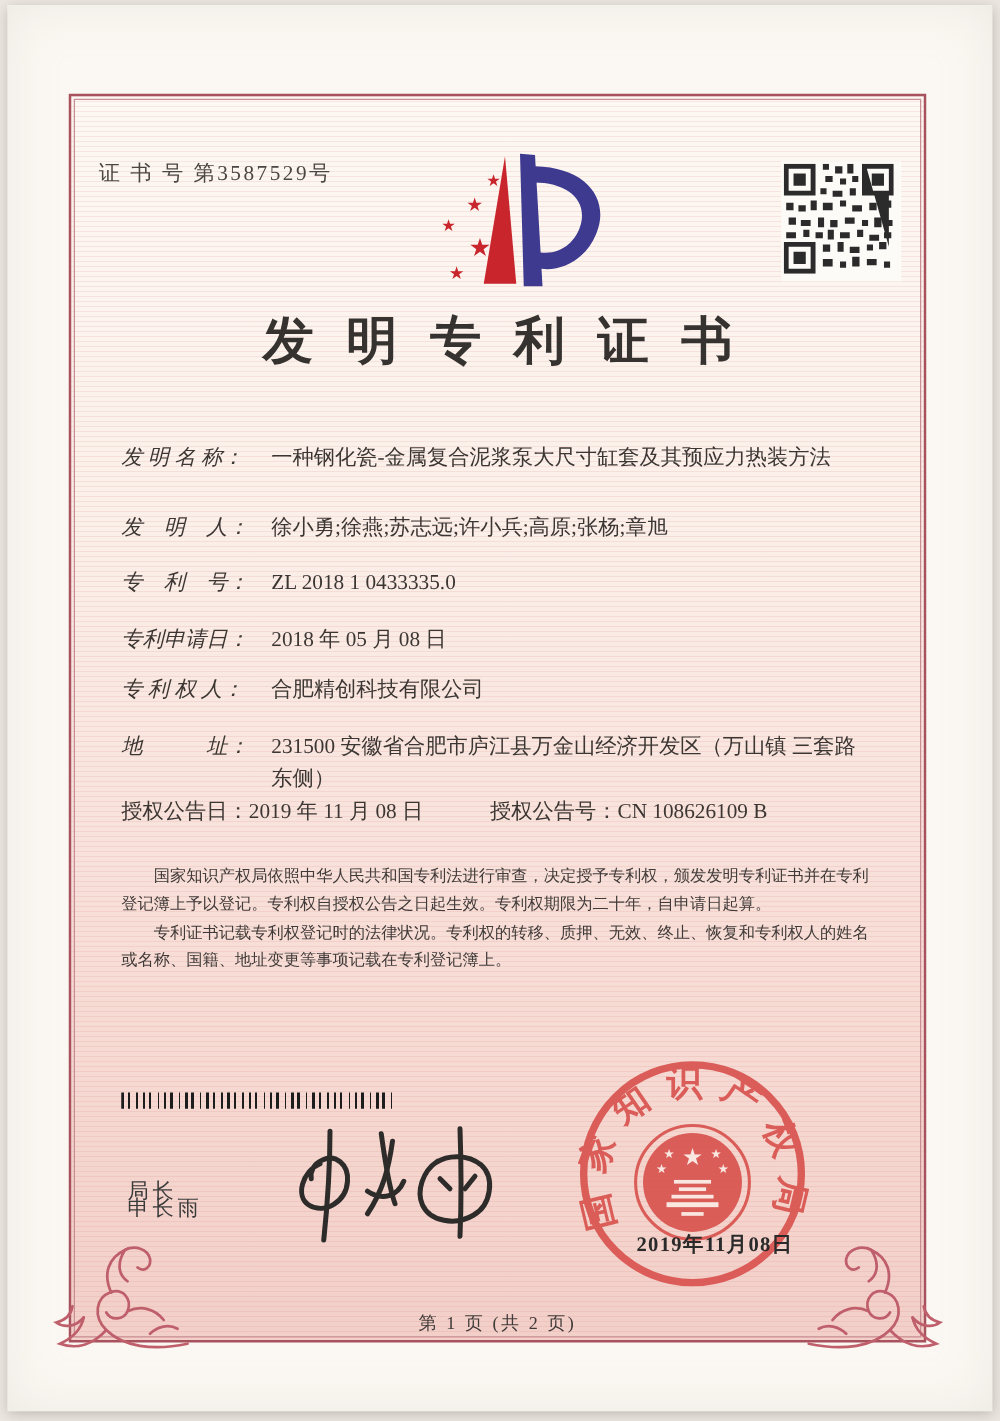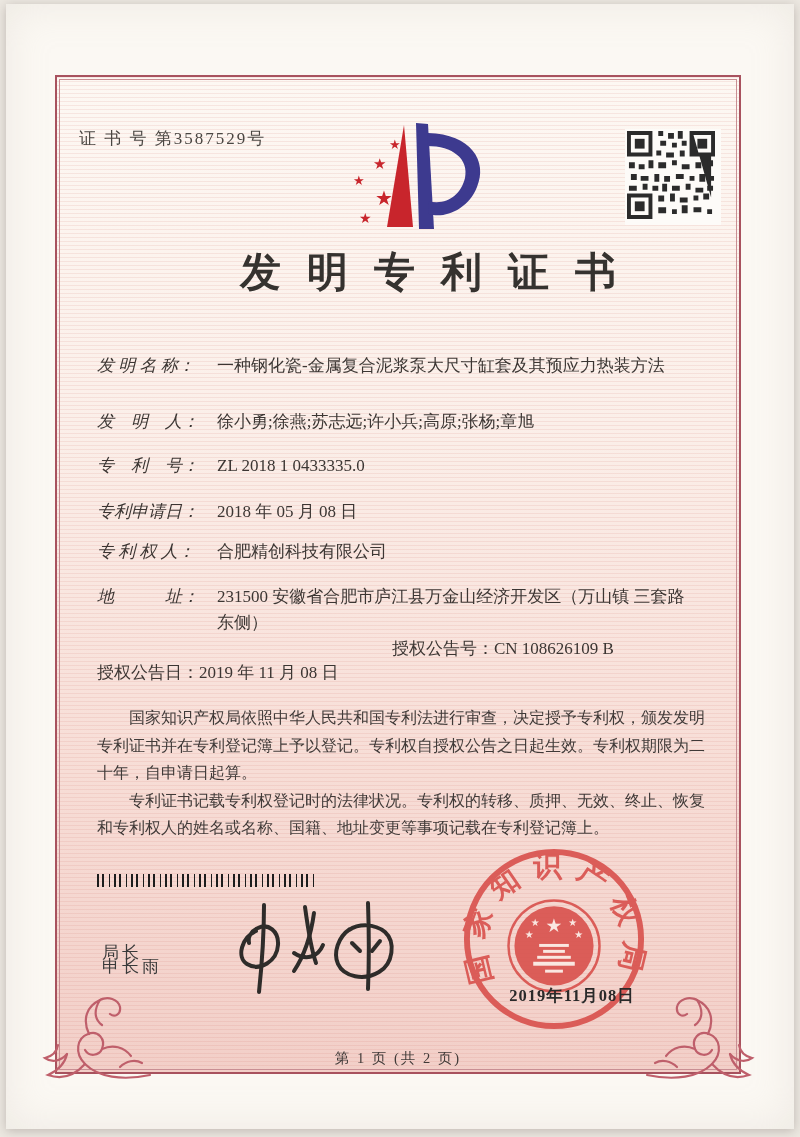--- a/index.html
+++ b/index.html
@@ -24,34 +24,34 @@
   .cert::before{
     content:"";position:absolute;inset:2px;border:1px solid #c98e93;pointer-events:none;
   }
   .cert-no{
     position:absolute;left:22px;top:50px;font-size:17px;color:#4a4642;letter-spacing:2px;
   }
   .logo{position:absolute;left:276px;top:40px;width:158px;height:122px;}
   .qr{position:absolute;left:568px;top:52px;width:92px;height:92px;background:#fdfbf8;padding:2px;}
   .title{
     position:absolute;top:168px;left:0;width:100%;text-align:center;
-    font-size:41px;font-weight:600;color:#35322f;letter-spacing:26px;text-indent:26px;padding-left:30px;
+    font-size:41px;font-weight:600;color:#35322f;letter-spacing:26px;text-indent:26px;
   }
   .fields{position:absolute;left:40px;right:34px;top:277px;color:#3c3633;font-size:17px;}
   .row{display:flex;line-height:24px;}
   .row .label{flex:0 0 120px;white-space:nowrap;font-style:italic;}
   .row .value{flex:1;}
   .r1{margin-bottom:32px;} .r2{margin-bottom:20px;} .r3{margin-bottom:22px;}
   .r4{margin-bottom:16px;} .r5{margin-bottom:20px;}
   .r-addr{line-height:26px;}
   .r-addr .value{max-width:480px;}
   .r-grant{display:flex;margin-top:1px;}
   .r-grant .pair{display:flex;line-height:24px;}
-  .r-grant .pair.left{width:295px;margin-top:24px;}
-  .paras{margin-top:19px;font-size:16px;line-height:1.72;color:#403a38;}
+  .r-grant .pair.left{width:295px;}
+  .paras{margin-top:29px;font-size:13px;line-height:1.72;color:#403a38;}
   .paras p{margin:0;text-indent:2em;}
   .barcode{
     position:absolute;left:40px;top:797px;width:218px;height:13px;
     background:
       repeating-linear-gradient(90deg,#1c1c1c 0 2px,rgba(0,0,0,0) 2px 5px,#1c1c1c 5px 7px,rgba(0,0,0,0) 7px 12px,#1c1c1c 12px 13px,rgba(0,0,0,0) 13px 17px);
   }
   .director-title{position:absolute;left:45px;top:864px;font-size:17px;color:#3a3a3a;letter-spacing:3px;font-family:"Liberation Sans","DejaVu Sans",sans-serif;}
   .director-name{position:absolute;left:45px;top:878px;font-size:17px;color:#3a3a3a;letter-spacing:3px;font-family:"Liberation Sans","DejaVu Sans",sans-serif;}
   .signature{position:absolute;left:165px;top:818px;width:215px;height:100px;}
   .seal{position:absolute;left:403px;top:768px;width:188px;height:188px;opacity:.92;}

